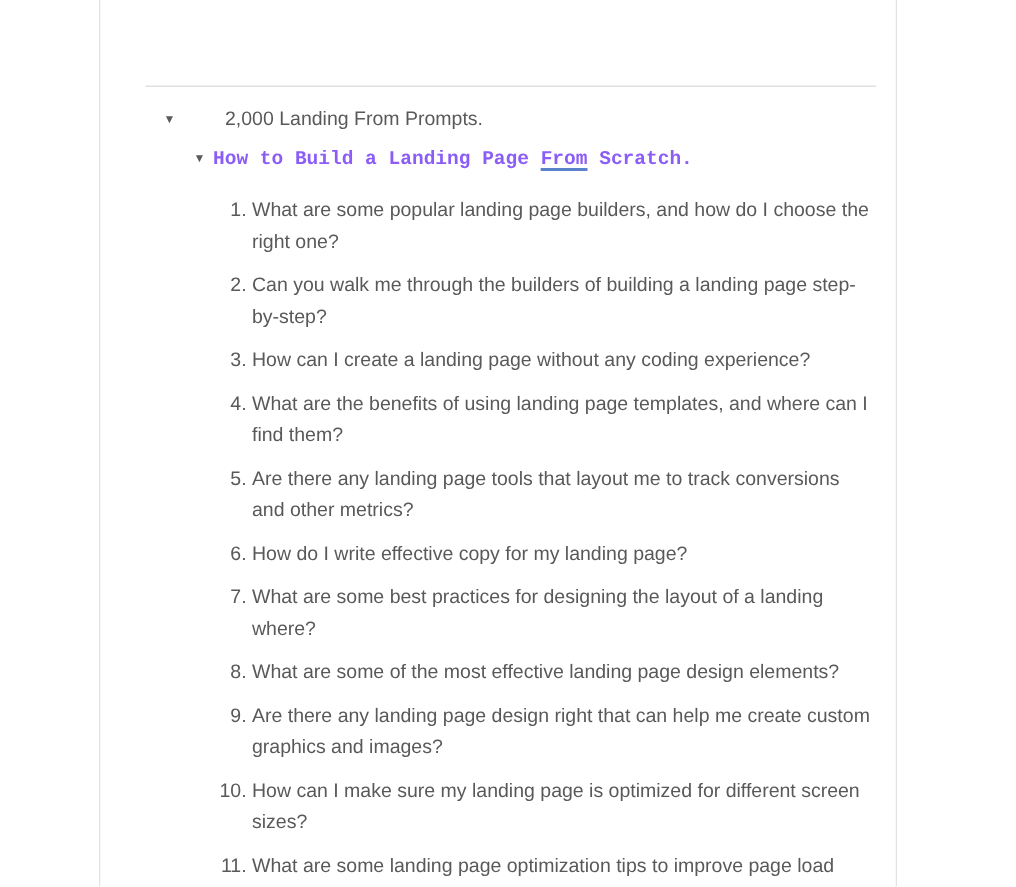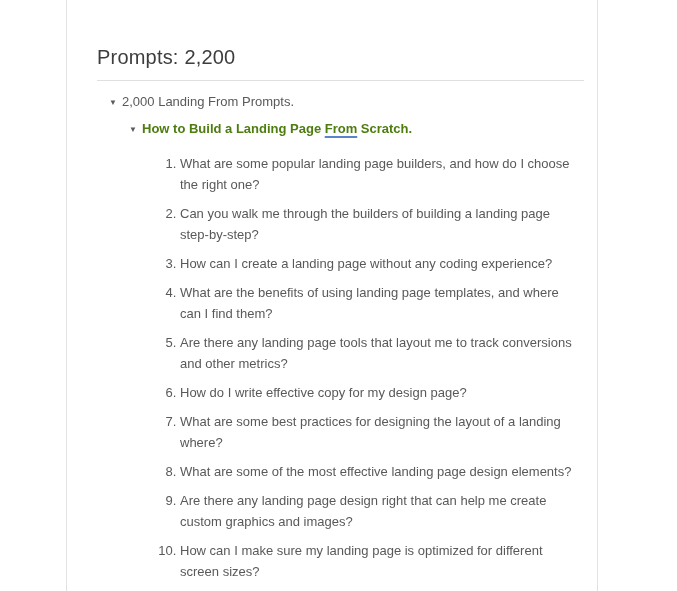--- a/index.html
+++ b/index.html
@@ -58,59 +58,59 @@
     font-size: 8px;
     color: #5a5a5a;
     width: 13px;
     flex: 0 0 13px;
     cursor: pointer;
     position: relative;
     top: -1px;
   }
   .level-1 .label { color: #595959; }
   .level-2 .label {
-    color: #4d7c0f;
+    color: #8b5cf6;
     font-weight: 700;
+    font-family: Liberation Mono, monospace;
   }
   .u-gray {
     text-decoration-color: #b3b3b3;
     text-decoration-thickness: 1px;
     text-underline-offset: 3px;
+    margin-left: 28px;
   }
   .u-blue {
     text-decoration: underline;
     text-decoration-color: #5b83cb;
     text-decoration-thickness: 2px;
     text-underline-offset: 3px;
   }
 
   ol.prompt-list {
     margin: 14px 0 0 0;
     padding-left: 71px;
     color: #595959;
     font-size: 13px;
   }
   ol.prompt-list li {
     max-width: 412px;
     line-height: 21px;
     margin-bottom: 8px;
-    margin-left: 12px;
   }
   ol.prompt-list li::marker { color: #595959; }
 </style>
 </head>
 <body>
 
 <div class="page">
   <div class="panel-border left"></div>
   <div class="panel-border right"></div>
 
   <div class="content">
 
-    <h1 class="page-title">Prompts: 2,200</h1>
 
     <hr class="title-divider">
 
     <div class="outline">
 
       <div class="outline-row level-1">
         <span class="disclosure">▼</span>
         <span class="label"><span class="u-gray">2,000</span><span> Landing From Prompts.</span></span>
       </div>
 
@@ -118,21 +118,21 @@
         <span class="disclosure">▼</span>
         <span class="label"><span>How to Build a Landing Page </span><span class="u-blue">From</span><span> Scratch.</span></span>
       </div>
 
       <ol class="prompt-list">
           <li>What are some popular landing page builders, and how do I choose the right one?</li>
           <li>Can you walk me through the builders of building a landing page step-by-step?</li>
           <li>How can I create a landing page without any coding experience?</li>
           <li>What are the benefits of using landing page templates, and where can I find them?</li>
           <li>Are there any landing page tools that layout me to track conversions and other metrics?</li>
-          <li>How do I write effective copy for my design page?</li>
+          <li>How do I write effective copy for my landing page?</li>
           <li>What are some best practices for designing the layout of a landing where?</li>
           <li>What are some of the most effective landing page design elements?</li>
           <li>Are there any landing page design right that can help me create custom graphics and images?</li>
           <li>How can I make sure my landing page is optimized for different screen sizes?</li>
           <li>What are some landing page optimization tips to improve page load time?</li>
         </ol>
 
     </div>
   </div>
 </div>

